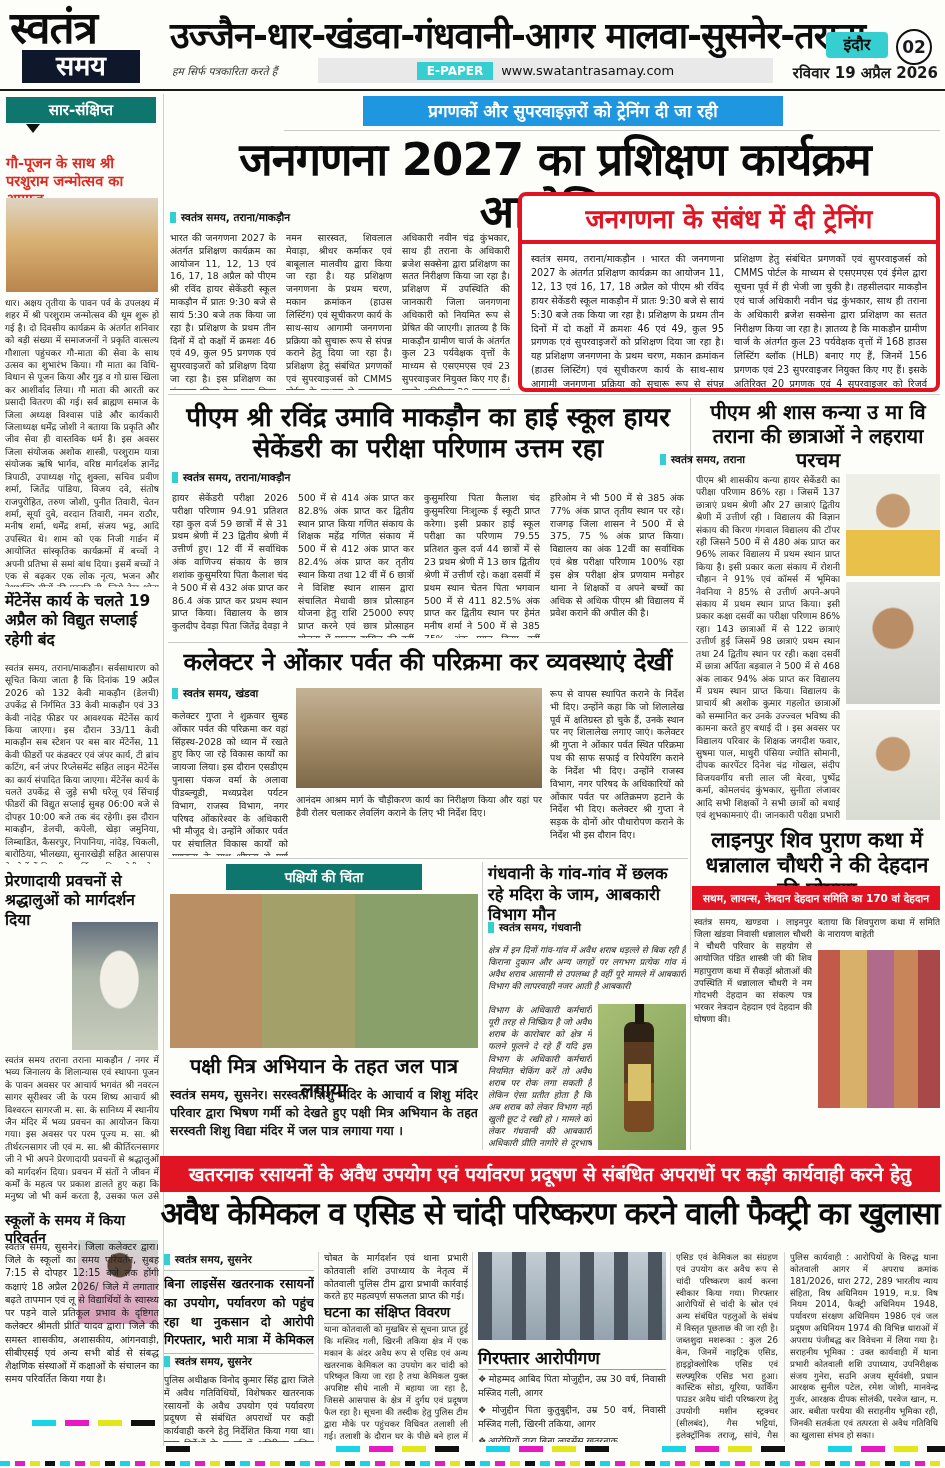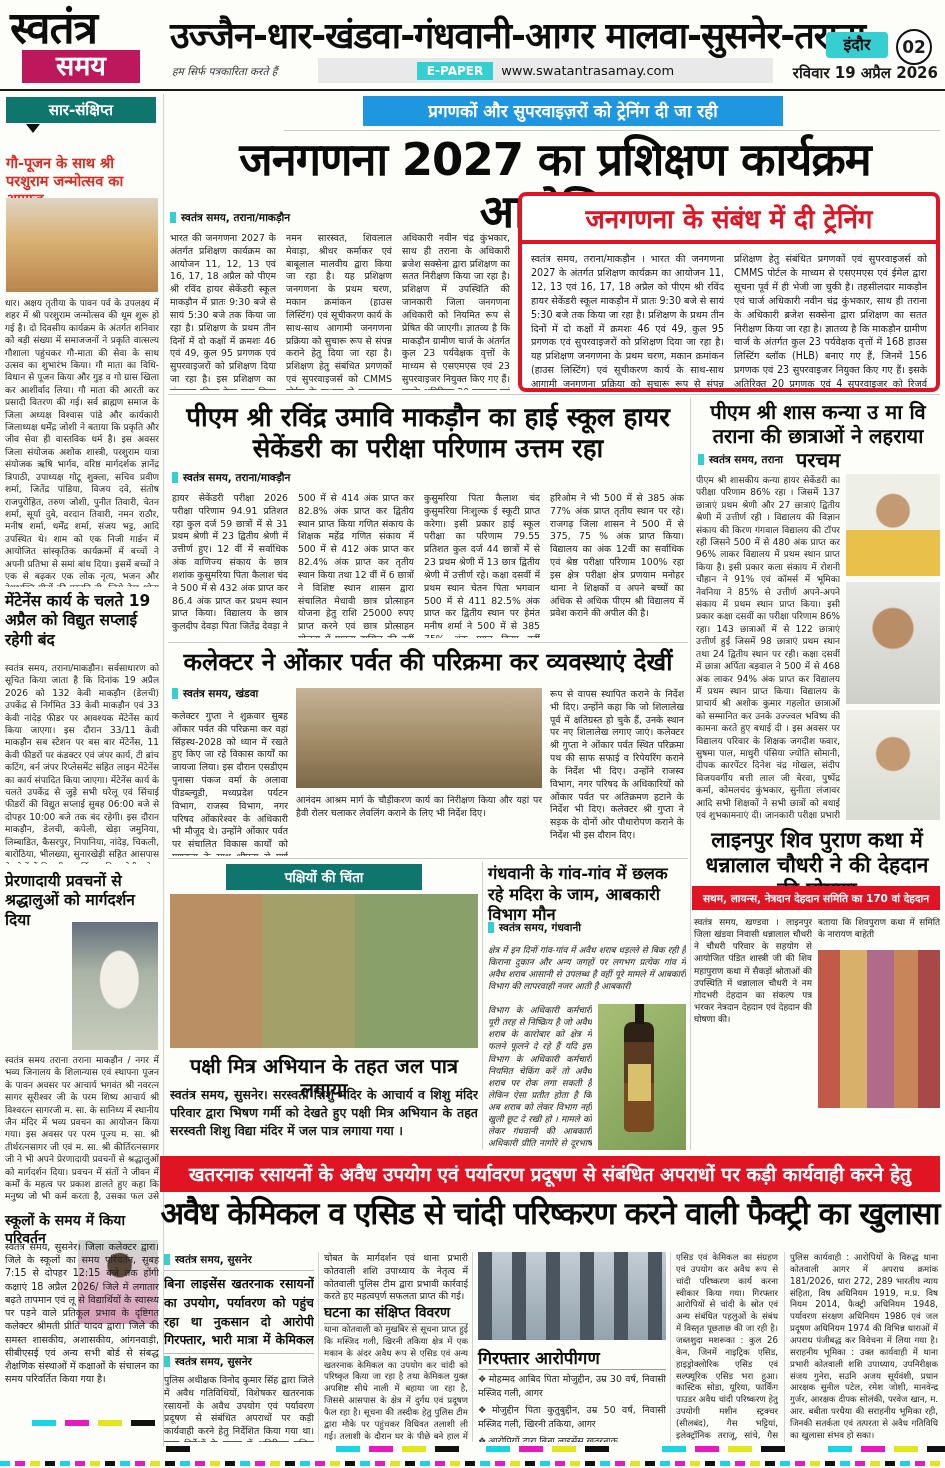--- a/index.html
+++ b/index.html
@@ -5,21 +5,21 @@
   html,body{margin:0;padding:0;background:#888;}
   .page{position:relative;width:945px;height:1468px;background:#fdfdfa;margin:0 auto;
         font-family:"DejaVu Sans",sans-serif;color:#1a1a1a;overflow:hidden;}
   .abs{position:absolute;}
   .jt{text-align:justify;}
   .body-text{font-size:9.3px;line-height:1.38;color:#222;overflow:hidden;text-align:justify;}
   .hairline{background:#c9c9c9;}
   .vline{background:#cfcfcf;width:1px;}
   
   .masthead-top{font-size:44px;font-weight:900;line-height:1;letter-spacing:-1px;color:#0d0d0d;}
-  .masthead-red{background:#be185d;color:#fff;font-weight:900;font-size:27px;text-align:center;line-height:1.2;}
+  .masthead-red{background:#0f172a;color:#fff;font-weight:900;font-size:27px;text-align:center;line-height:1.2;}
   .cities{font-size:36px;font-weight:900;letter-spacing:-1px;white-space:nowrap;color:#0d0d0d;}
   .tagline{font-size:10.5px;color:#333;font-style:italic;}
   .graybar{background:#e9e9e9;display:flex;align-items:center;justify-content:center;gap:8px;}
   .epaper-chip{background:#35cfd1;color:#fff;font-weight:700;font-size:12px;padding:2px 10px;text-align:right;}
   .url{font-size:13px;color:#111;}
   .edition-chip{background:#35cfd1;color:#0d0d0d;font-weight:800;font-size:16px;text-align:center;
                 border-radius:4px;line-height:26px;}
   .page-circle{width:32px;height:32px;border:2px solid #111;border-radius:50%;background:#fff;
                font-weight:900;font-size:17px;text-align:center;line-height:32px;}
   .edition-date{font-size:15px;font-weight:800;text-align:right;}
@@ -147,21 +147,21 @@
     <span class="sq"></span>
     <span>स्वतंत्र समय, तराना/माक्ड़ौन</span>
   </div>
   <div class="abs body-text" style="left:172px;top:492px;width:116px;height:146px;">हायर सेकेंडरी परीक्षा 2026 परीक्षा परिणाम 94.91 प्रतिशत रहा कुल दर्ज 59 छात्रों में से 31 प्रथम श्रेणी में 23 द्वितीय श्रेणी में उत्तीर्ण हुए। 12 वीं में सर्वाधिक अंक वाणिज्य संकाय के छात्र शशांक कुसुमरिया पिता कैलाश चंद ने 500 में से 432 अंक प्राप्त कर 86.4 अंक प्राप्त कर प्रथम स्थान प्राप्त किया। विद्यालय के छात्र कुलदीप देवड़ा पिता जितेंद्र देवड़ा ने</div>
   <div class="abs body-text" style="left:298px;top:492px;width:116px;height:146px;">500 में से 414 अंक प्राप्त कर 82.8% अंक प्राप्त कर द्वितीय स्थान प्राप्त किया गणित संकाय के शिक्षक महेंद्र गणित संकाय में 500 में से 412 अंक प्राप्त कर 82.4% अंक प्राप्त कर तृतीय स्थान किया तथा 12 वीं में 6 छात्रों ने विशिष्ट स्थान शासन द्वारा संचालित मेधावी छात्र प्रोत्साहन योजना हेतु राशि 25000 रुपए प्राप्त करने एवं छात्र प्रोत्साहन योजना में पात्रता हासिल की वहीं छात्र शशि</div>
   <div class="abs body-text" style="left:424px;top:492px;width:116px;height:146px;">कुसुमरिया पिता कैलाश चंद कुसुमरिया निःशुल्क ई स्कूटी प्राप्त करेगा। इसी प्रकार हाई स्कूल परीक्षा का परिणाम 79.55 प्रतिशत कुल दर्ज 44 छात्रों में से 23 प्रथम श्रेणी में 13 छात्र द्वितीय श्रेणी में उत्तीर्ण रहे। कक्षा दसवीं में प्रथम स्थान चेतन पिता भगवान 500 में से 411 82.5% अंक प्राप्त कर द्वितीय स्थान पर हेमंत मनीष शर्मा ने 500 में से 385 75% अंक प्राप्त किया वहीं कर्णप्रयास</div>
   <div class="abs body-text" style="left:550px;top:492px;width:134px;height:146px;">हरिओम ने भी 500 में से 385 अंक 77% अंक प्राप्त तृतीय स्थान पर रहे। राजगढ़ जिला शासन ने 500 में से 375, 75 % अंक प्राप्त किया। विद्यालय का अंक 12वीं का सर्वाधिक एवं श्रेष्ठ परीक्षा परिणाम 100% रहा इस क्षेत्र परीक्षा क्षेत्र प्रणयाम मनोहर थाना ने शिक्षकों व अपने बच्चों का अधिक से अधिक पीएम श्री विद्यालय में प्रवेश कराने की अपील की है।</div>
   <div class="abs hairline" style="left:168px;top:642px;width:520px;height:1px;"></div>
 
   <div class="abs sec-headline" style="left:696px;top:400px;width:244px;font-size:20px;">पीएम श्री शास कन्या उ मा वि तराना की छात्राओं ने लहराया परचम</div>
-  <div class="abs byline" style="left:698px;top:452px;width:200px;">
+  <div class="abs byline" style="left:660px;top:452px;width:200px;">
     <span class="sq"></span>
     <span>स्वतंत्र समय, तराना</span>
   </div>
   <div class="abs body-text" style="left:696px;top:474px;width:144px;height:346px;font-size:9px;">पीएम श्री शासकीय कन्या हायर सेकेंडरी का परीक्षा परिणाम 86% रहा । जिसमें 137 छात्राएं प्रथम श्रेणी और 27 छात्राएं द्वितीय श्रेणी में उत्तीर्ण रही । विद्यालय की विज्ञान संकाय की किरण गंगवाल विद्यालय की टॉपर रही जिसने 500 में से 480 अंक प्राप्त कर 96% लाकर विद्यालय में प्रथम स्थान प्राप्त किया है। इसी प्रकार कला संकाय में रोशनी चौहान ने 91% एवं कॉमर्स में भूमिका नेवनिया ने 85% से उत्तीर्ण अपने-अपने संकाय में प्रथम स्थान प्राप्त किया। इसी प्रकार कक्षा दसवीं का परीक्षा परिणाम 86% रहा। 143 छात्राओं में से 122 छात्राएं उत्तीर्ण हुईं जिसमें 98 छात्राएं प्रथम स्थान तथा 24 द्वितीय स्थान पर रही। कक्षा दसवीं में छात्रा अर्पिता बड़वाल ने 500 में से 468 अंक लाकर 94% अंक प्राप्त कर विद्यालय में प्रथम स्थान प्राप्त किया। विद्यालय के प्राचार्य श्री अशोक कुमार गहलोत छात्राओं को सम्मानित कर उनके उज्ज्वल भविष्य की कामना करते हुए बधाई दी । इस अवसर पर विद्यालय परिवार के शिक्षक जगदीश फवार, सुषमा पाल, माधुरी पंसिया ज्योति सोमानी, दीपक कारपेंटर दिनेश चंद्र गोखल, संदीप विजयवर्गीय बत्ती लाल जी बेरवा, पुष्पेंद्र कर्मा, कोमलचंद कुंभकार, सुनीता लंजावर आदि सभी शिक्षकों ने सभी छात्रों को बधाई एवं शुभकामनाएं दी। जानकारी परीक्षा प्रभारी महेश स्वामी ने दी ।</div>
   <div class="abs photo ph-girl1" style="left:846px;top:474px;width:94px;height:102px;"></div>
   <div class="abs photo ph-boy" style="left:846px;top:582px;width:94px;height:122px;"></div>
   <div class="abs photo ph-girl2" style="left:846px;top:710px;width:94px;height:110px;"></div>
 
   <div class="abs sec-headline" style="left:172px;top:648px;width:512px;font-size:24px;">कलेक्टर ने ओंकार पर्वत की परिक्रमा कर व्यवस्थाएं देखीं</div>
   <div class="abs byline" style="left:172px;top:686px;width:200px;">

